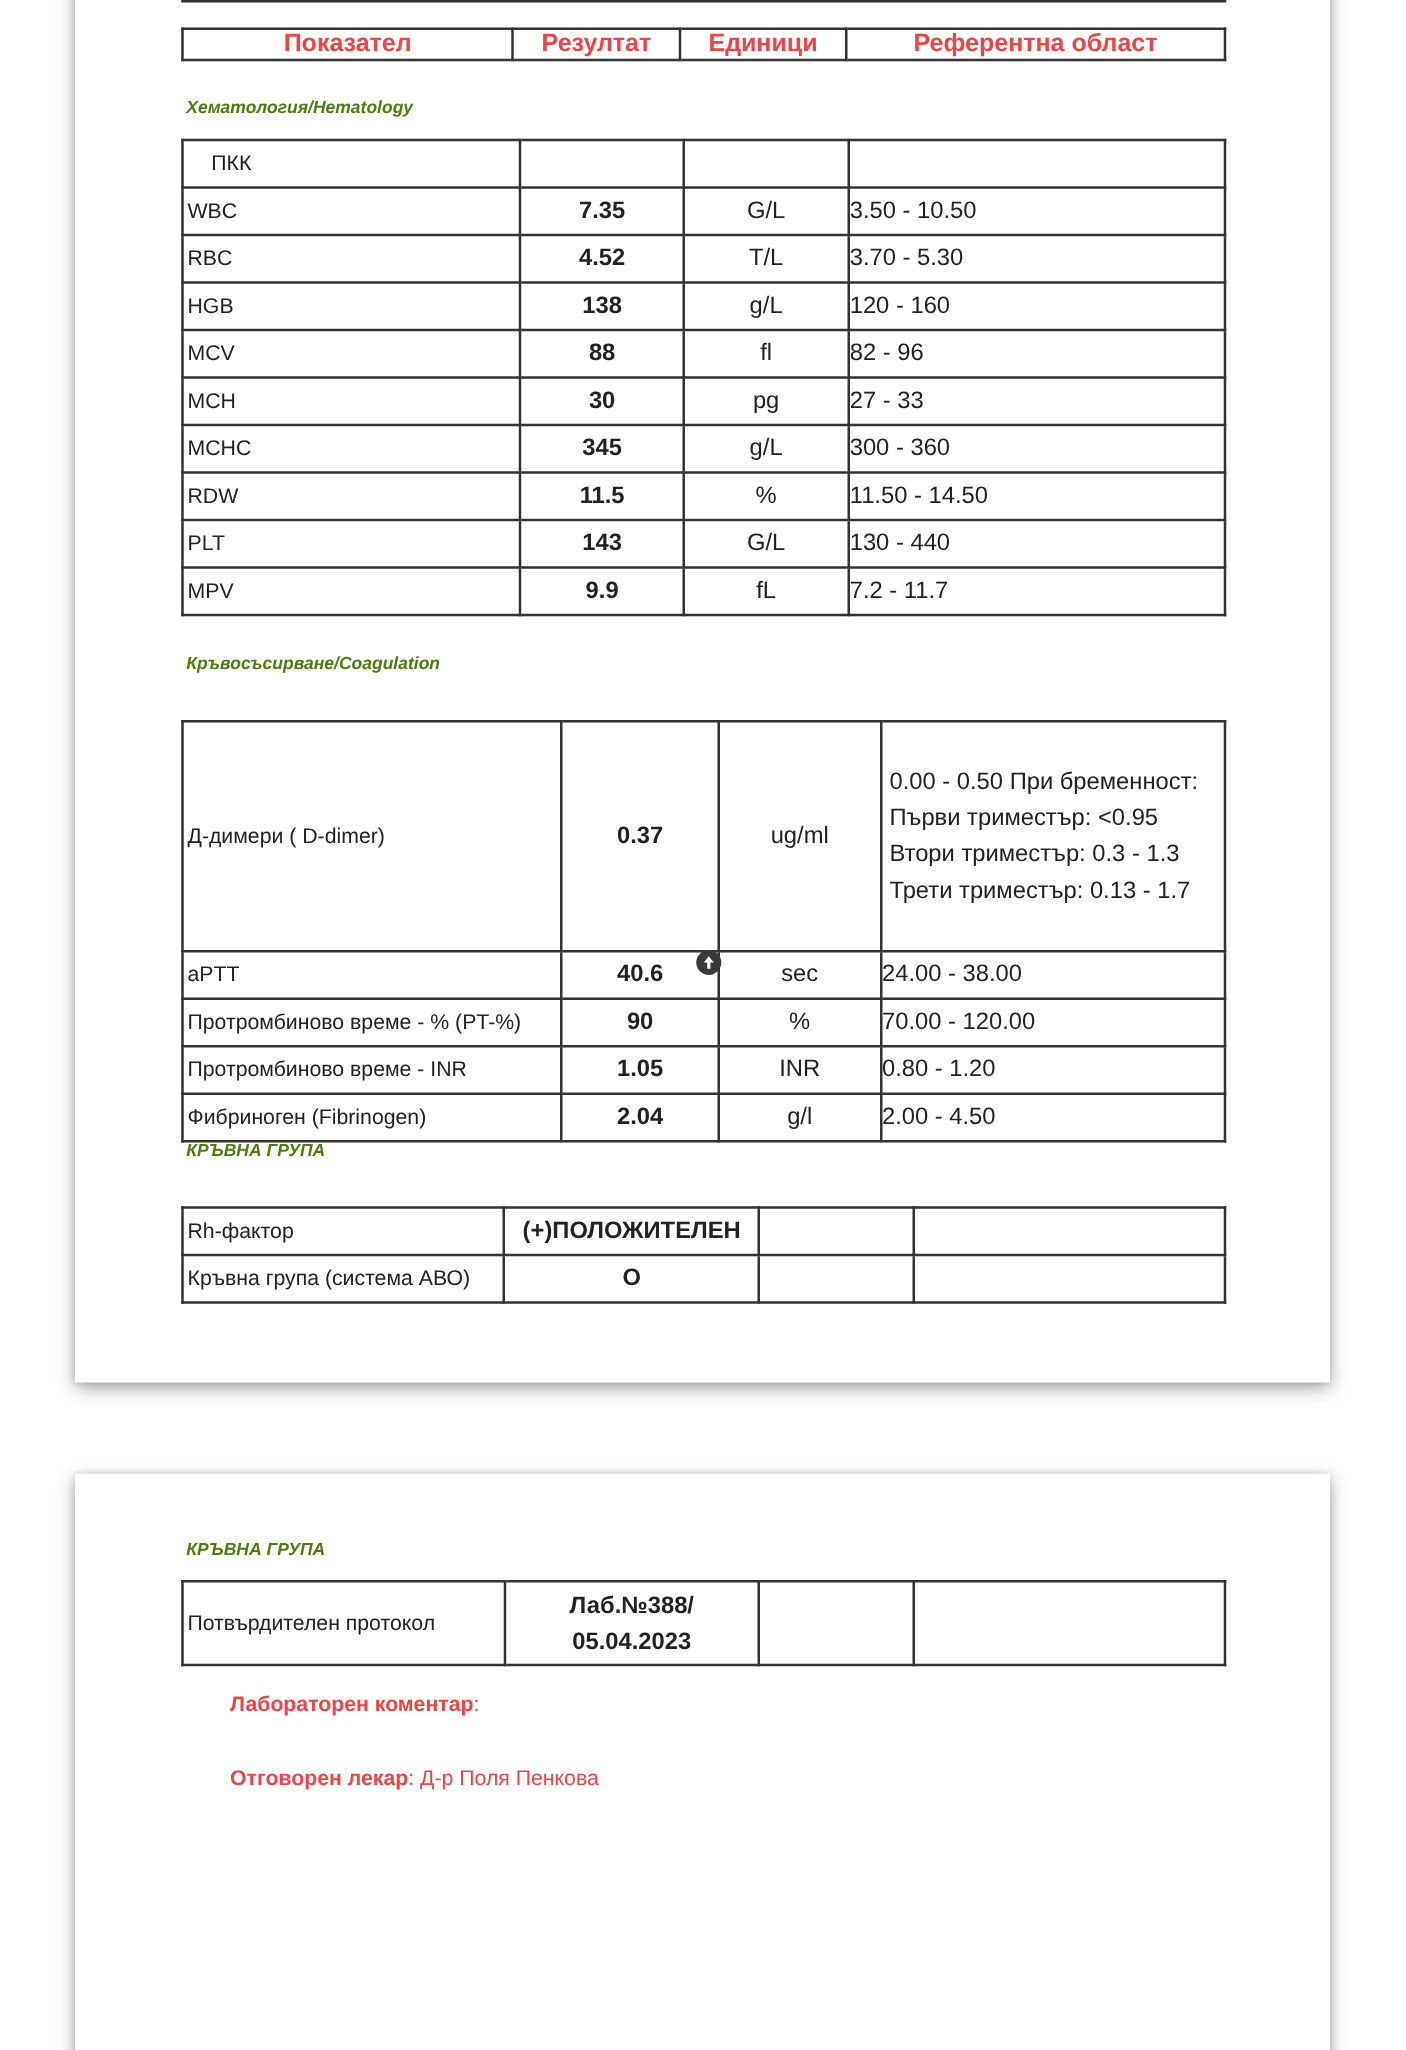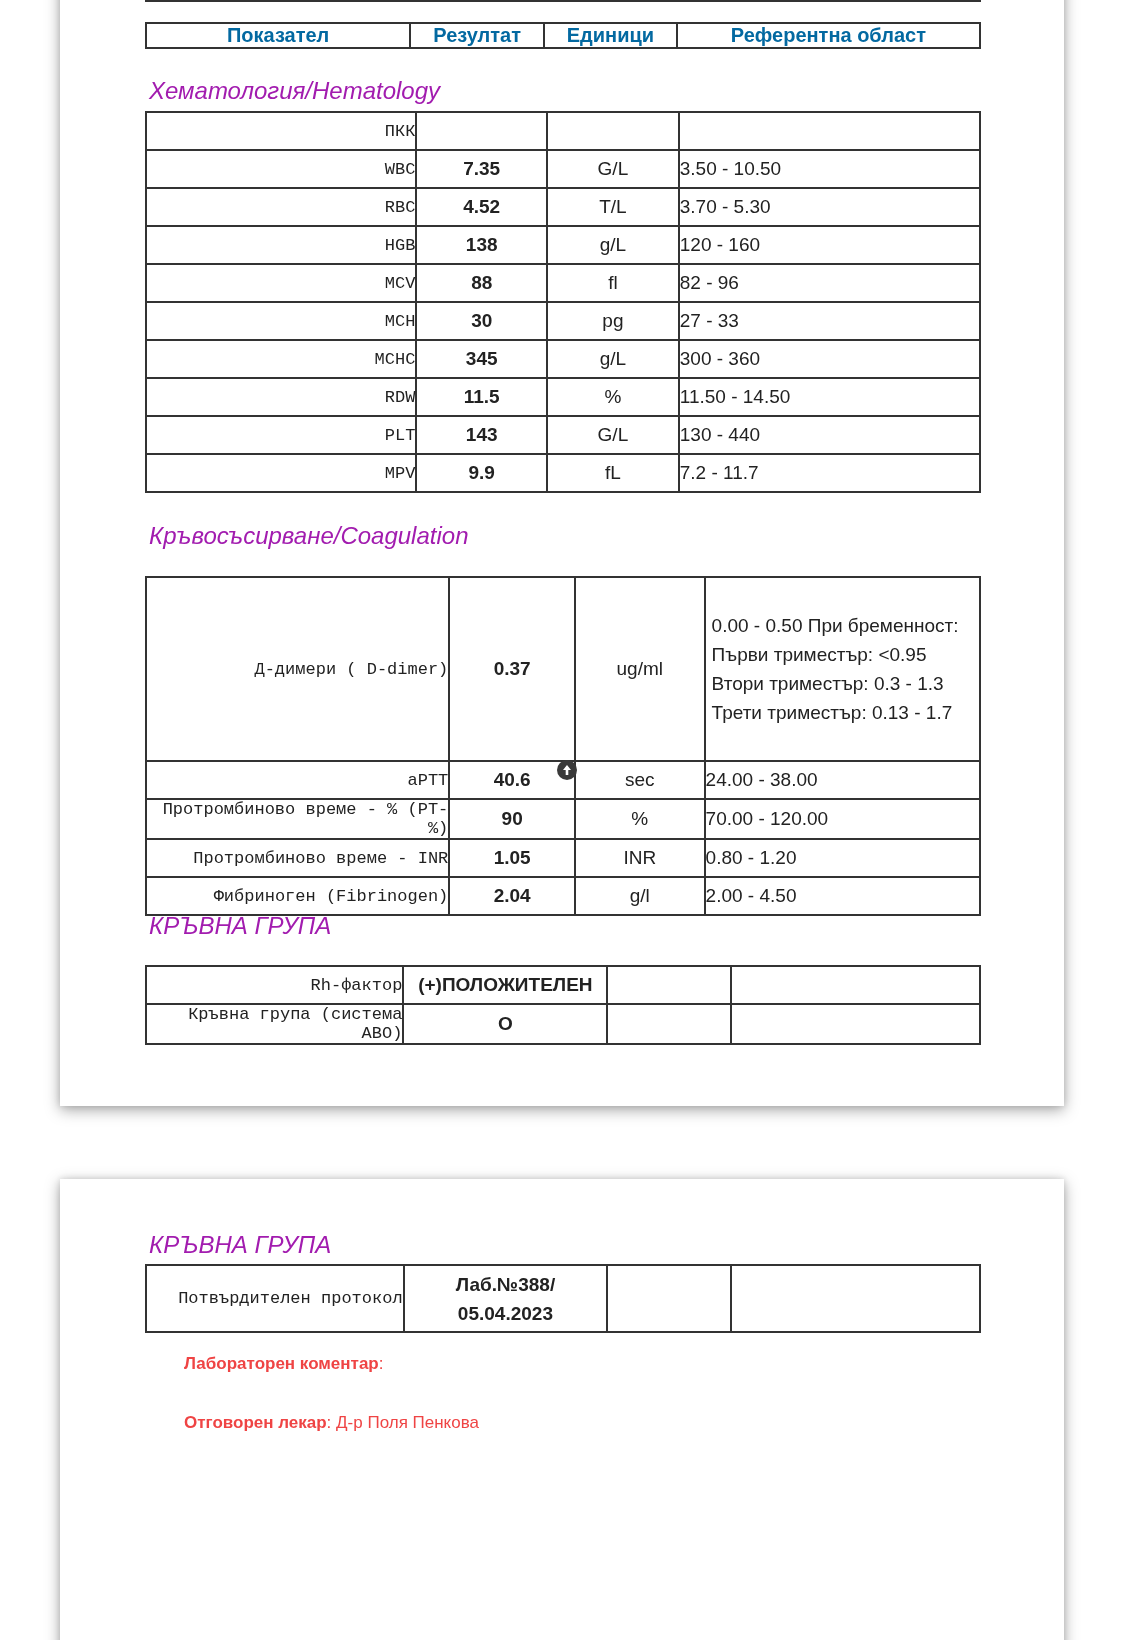--- a/index.html
+++ b/index.html
@@ -19,31 +19,31 @@
     #page1 { top: -20px; height: 1126px; }
     #page2 { top: 1179px; height: 500px; }
 
     table { border-collapse: collapse; position: absolute; }
     td, th { border: 2px solid #333; }
 
     
     .top-line { position: absolute; left: 85px; top: 20px; width: 836px; height: 2px; background: #333; }
     #hdr-table { left: 85px; top: 42px; width: 836px; }
     #hdr-table th {
-      height: 24px; font-size: 20px; font-weight: bold; text-align: center; color: #0369a1;
+      height: 24px; font-size: 20px; font-weight: bold; text-align: center; color: #ef4444;
     }
 
     .section-title {
       position: absolute; left: 89px;
-      font-size: 24px; font-weight: normal; font-style: italic; color: #a21caf;
+      font-size: 14px; font-weight: bold; font-style: italic; color: #4d7c0f;
     }
 
     #hema-table { left: 85px; top: 131px; width: 836px; }
     #hema-table td { height: 38px; font-size: 19px; }
-    .c-name { text-align: right; padding-left: 3px; font-size: 17px !important; font-family: Liberation Mono, monospace; }
+    .c-name { text-align: left; padding-left: 3px; font-size: 17px !important; }
     .c-res { text-align: center; font-weight: bold; }
     .c-unit { text-align: center; }
     .c-ref { text-align: left; }
 
     #coag-table { left: 85px; top: 596px; width: 836px; }
     #coag-table td { height: 38px; font-size: 19px; margin-top: 26px; }
     #coag-table .tall td { height: 184px; }
     #coag-table .c-ref-multi { line-height: 29px; padding: 4px 6px; }
     .res-wrap { position: relative; display: inline-block; }
     .up-icon {

